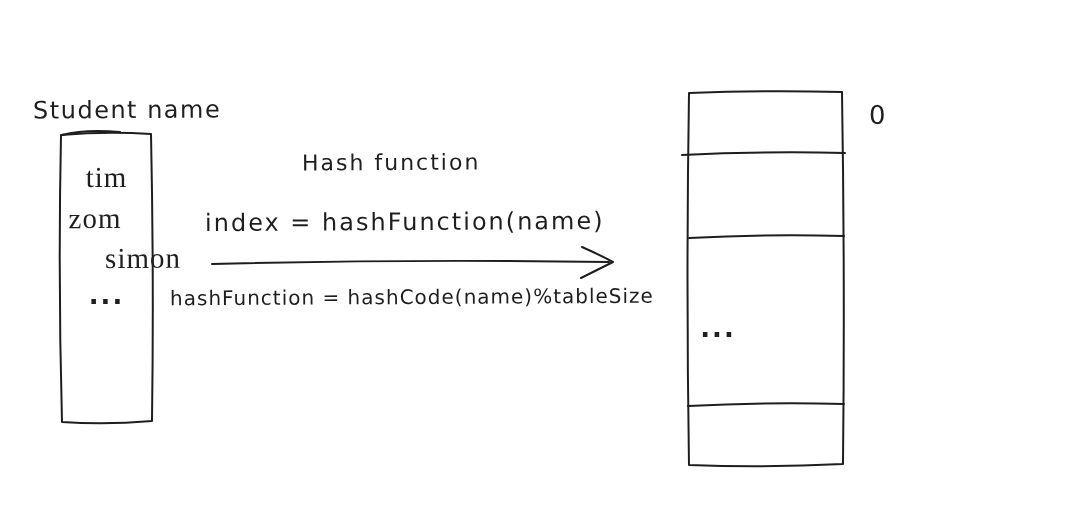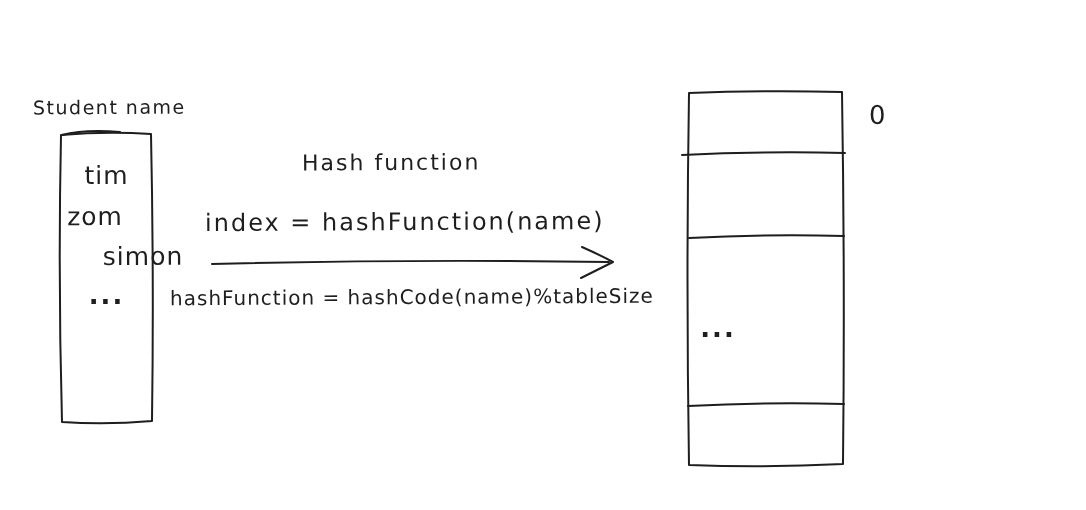--- a/index.html
+++ b/index.html
@@ -34,22 +34,22 @@
     position: absolute;
     white-space: nowrap;
     line-height: 1;
     color: #1e1e1e;
     letter-spacing: 1px;
     transform: rotate(-0.3deg);
   }
   .t.center {
     text-align: center;
   }
-  .label-sm   { font-size: 19px; letter-spacing: 1.5px; }
-  .name       { font-size: 25px; letter-spacing: 1px; }
+  .label-sm   { font-size: 24px; letter-spacing: 1.5px; }
+  .name       { font-size: 29px; letter-spacing: 1px; font-family: Liberation Serif, serif; }
   .title-md   { font-size: 22px; letter-spacing: 2px; }
   .title-lg   { font-size: 24px; letter-spacing: 2px; }
   .formula-lg { font-size: 24px; letter-spacing: 2px; }
   .formula-sm { font-size: 20px; letter-spacing: 1px; }
   .index-lbl  { font-size: 26px; letter-spacing: 1px; }
   .dots       { font-size: 26px; font-weight: bold; letter-spacing: 2px; }
 </style>
 </head>
 <body>
 

